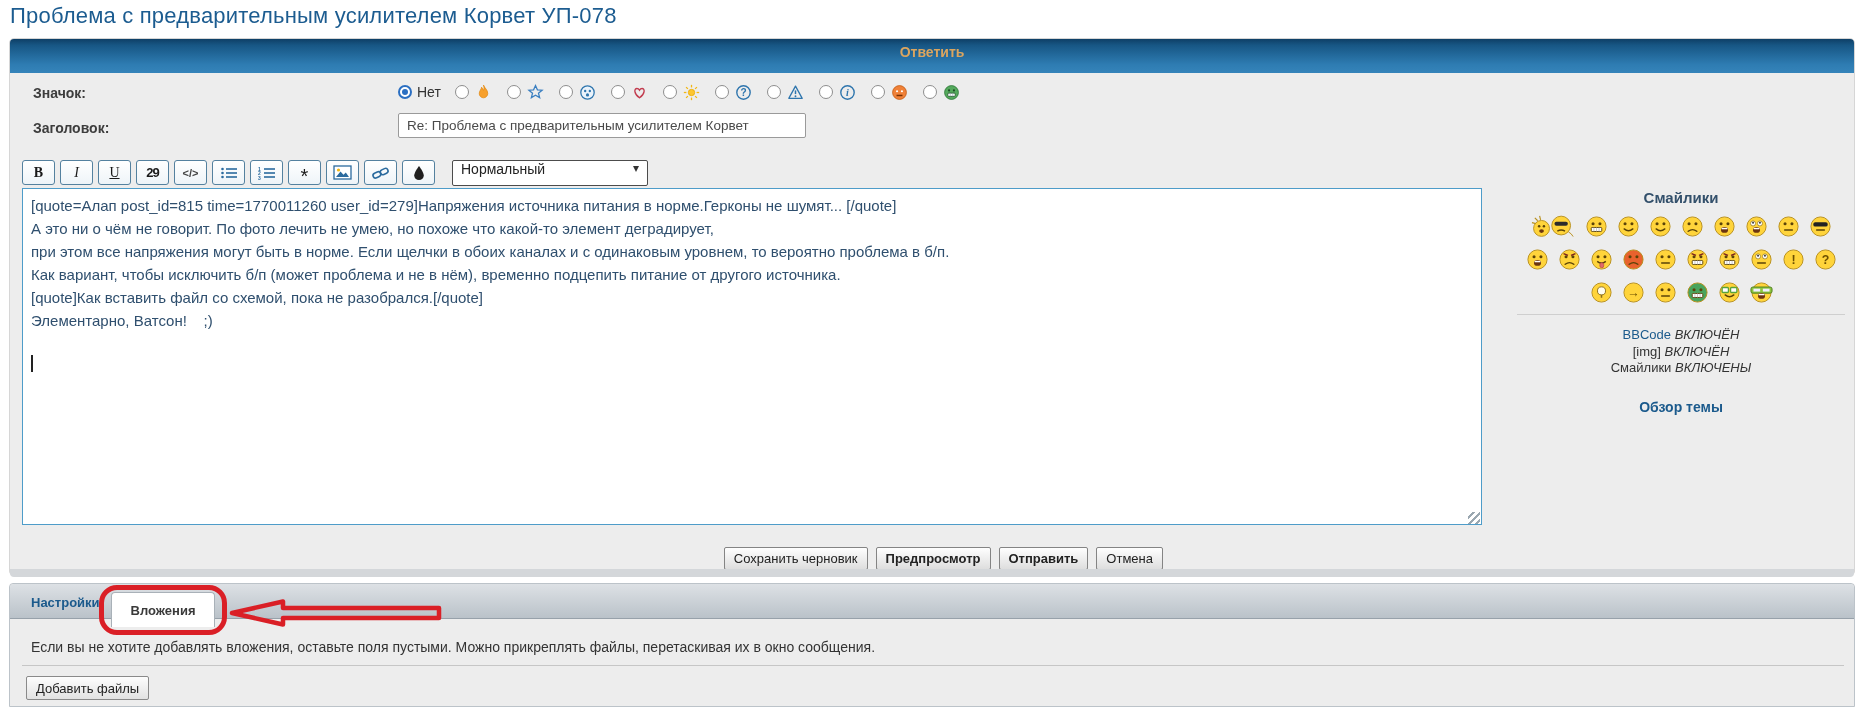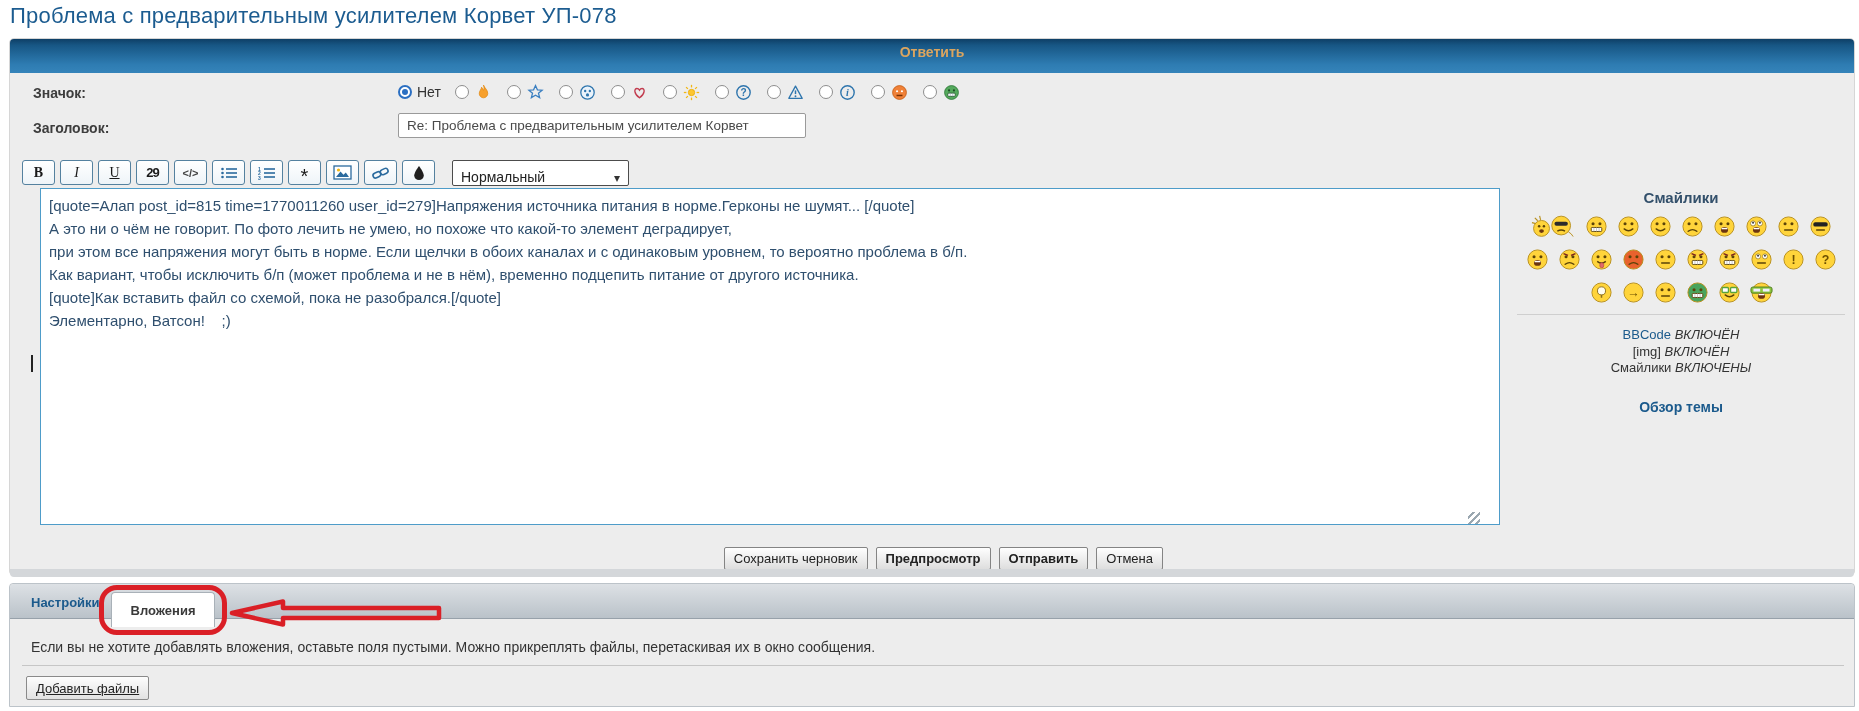--- a/index.html
+++ b/index.html
@@ -26,25 +26,25 @@
   .icon-none-label { font-size:14px; color:#333; margin-right:14px; }
   .ticon { width:20px; display:inline-flex; justify-content:center; margin-right:13px; flex:none; }
 
   #subject-input { left:388px; top:74px; width:408px; height:25px; border:1px solid #9a9a9a; background:#fff;
       font-size:13.5px; color:#4a4a4a; padding:0 8px; font-family:"Liberation Sans",sans-serif; border-radius:2px; }
 
   #toolbar { left:12px; top:120px; height:27px; display:flex; align-items:center; }
   .tb-btn { min-width:33px; height:25px; margin-right:5px; background:linear-gradient(#ffffff,#eef4f8); border:1px solid #54819f;
       border-radius:3px; display:flex; align-items:center; justify-content:center; cursor:pointer; font-size:14px; color:#1a1a1a; padding:0 4px; }
   .tb-btn .serif { font-family:"Liberation Serif",serif; }
-  #font-size-select { width:177px; height:26px; background:#fff; border:1px solid #4c4c4c; border-radius:2px; margin-left:12px;
-      display:flex; align-items:flex-end; justify-content:space-between; padding:0 8px; font-size:14px; color:#222; cursor:pointer; }
+  #font-size-select { width:196px; height:26px; background:#fff; border:1px solid #4c4c4c; border-radius:2px; margin-left:12px;
+      display:flex; align-items:flex-start; justify-content:space-between; padding:0 8px; font-size:14px; color:#222; cursor:pointer; }
 
   #message-area { left:12px; top:149px; width:1460px; height:337px; border:1px solid #4e9cc9; background:#fff;
-      font-family:"Liberation Sans",sans-serif; font-size:15px; line-height:23px; color:#2f4f6e; padding:5px 8px; resize:none; overflow:hidden;margin-left:18px; }
+      font-family:"Liberation Sans",sans-serif; font-size:15px; line-height:23px; color:#2f4f6e; padding:5px 8px; resize:none; overflow:hidden; }
   #caret { left:21px; top:316px; width:1.5px; height:17px; background:#222; pointer-events:none; }
   #resize-grip { left:1458px; top:473px; width:12px; height:12px; pointer-events:none;
       background:repeating-linear-gradient(135deg, transparent 0 3px, #9aa7b0 3px 5px); cursor:nwse-resize; }
 
   
   #smilies-col { left:1501px; top:150px; width:340px; text-align:center; }
   #smilies-title { font-size:15px; font-weight:bold; color:#33506b; margin-bottom:9px; }
   .smile-row { display:flex; justify-content:center; align-items:center; gap:9px; margin-bottom:10px; }
   .smiley { cursor:pointer; display:inline-flex; }
   #bbcode-divider { border-top:1px solid #cfcfcf; margin:10px 6px 12px 6px; }
@@ -64,21 +64,21 @@
   #panel2 { left:9px; top:583px; width:1846px; height:124px; background:#ededed; border:1px solid #bcc3c9; border-radius:4px 4px 0 0; }
   #tabbar { left:0; top:0; width:100%; height:35px; background:linear-gradient(#dde1e5,#bac2c9); border-bottom:1px solid #97a1aa; border-radius:4px 4px 0 0; }
   #tab-settings { left:21px; top:11px; font-size:13px; font-weight:bold; color:#1b5a8c; cursor:pointer; }
   #tab-attachments { left:101px; top:8px; width:104px; height:35px; background:#fff; border:1px solid #a9b1b8; border-bottom:none;
       border-radius:4px 4px 0 0; display:flex; align-items:center; justify-content:center; font-size:13px; font-weight:bold; color:#3a3a3a; cursor:pointer; z-index:2; }
   #red-circle { left:89px; top:1px; width:128px; height:50px; border:5px solid #da1f26; border-radius:18px; pointer-events:none; z-index:3; }
   #red-arrow { left:219px; top:15px; pointer-events:none; z-index:3; }
   #attach-hint { left:21px; top:55px; font-size:14px; color:#333; }
   #attach-divider { left:12px; top:81px; width:1822px; border-top:1px solid #c6c6c6; }
   #add-files-btn { left:16px; top:92px; height:24px; padding:0 9px; font-size:13px; color:#222; background:linear-gradient(#fdfdfd,#e2e2e2);
-      border:1px solid #8a8a8a; border-radius:2px; display:flex; align-items:center; cursor:pointer;text-decoration:underline; }
+      border:1px solid #8a8a8a; border-radius:2px; display:flex; align-items:center; cursor:pointer; }
 </style>
 </head>
 <body>
 
 <div id="page-title" class="abs">Проблема с предварительным усилителем Корвет УП-078</div>
 
 <div id="panel1" class="abs">
   <div id="blue-bar" class="abs">
     <span id="reply-link" class="abs">Ответить</span>
   </div>

